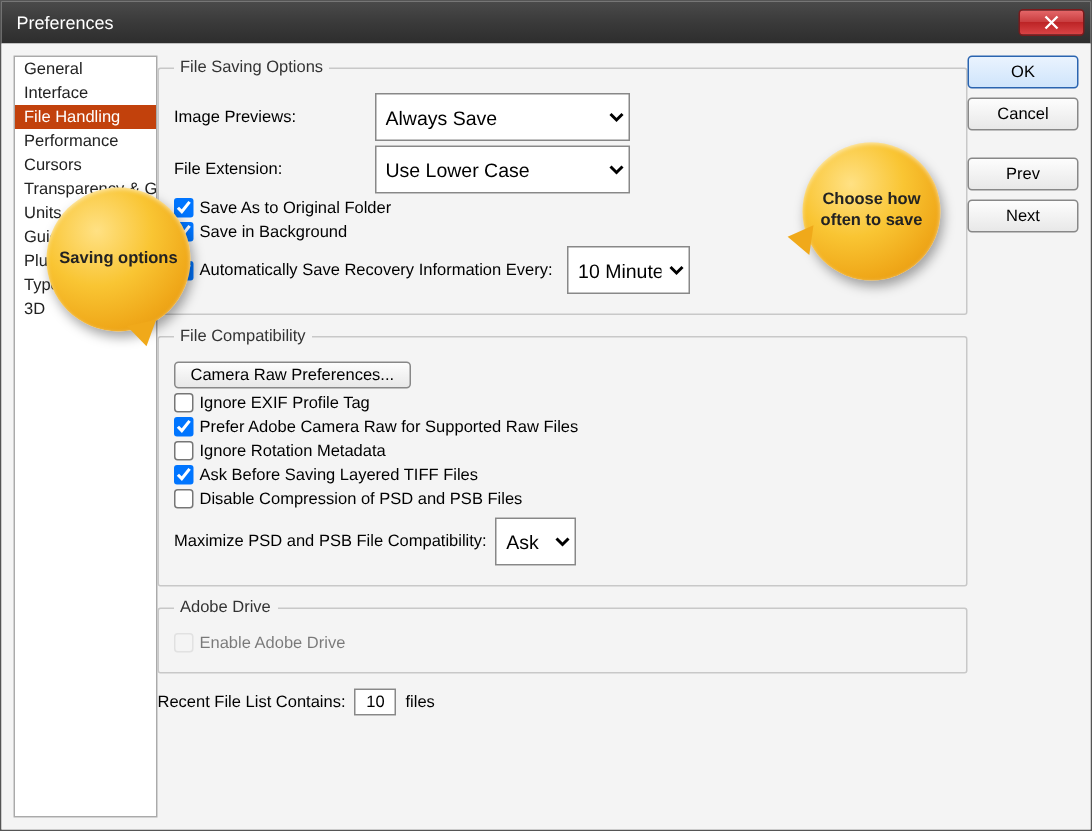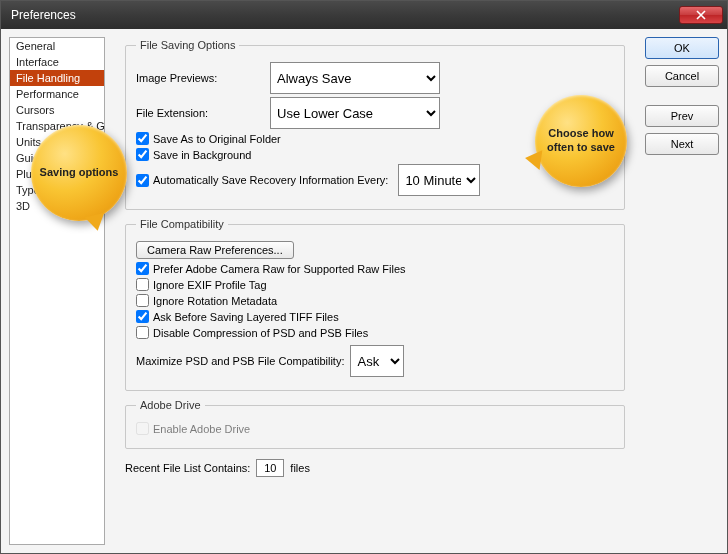--- a/index.html
+++ b/index.html
@@ -5,21 +5,21 @@
 * { box-sizing: border-box; margin: 0; padding: 0; }
 body { font-family: "Segoe UI", Tahoma, sans-serif; font-size: 11px; color: #000; background: #fff; }
 
 .window { width: 728px; height: 554px; display: flex; flex-direction: column; border: 1px solid #555; background: #f0f0f0; position: relative; }
 
 .titlebar { height: 28px; background: linear-gradient(to bottom, #4a4a4a 0%, #3a3a3a 50%, #2d2d2d 100%); display: flex; align-items: center; padding: 0 4px; }
 .titlebar-text { color: #fff; font-size: 12px; padding-left: 6px; }
 .titlebar-close { margin-left: auto; width: 44px; height: 18px; background: linear-gradient(to bottom, #e46769 0%, #c83c3e 49%, #bd2426 50%, #d94446 100%); border: 1px solid #7a1a1c; border-radius: 3px; display: flex; align-items: center; justify-content: center; color: #fff; font-size: 10px; cursor: pointer; }
 .titlebar-close svg { width: 10px; height: 10px; }
 
-.body { flex: 1; display: flex; padding: 8px; gap: 20px; background: #f4f4f4; }
+.body { flex: 1; display: flex; padding: 8px; gap: 0; background: #f4f4f4; }
 
 .sidebar { width: 96px; background: #fff; border: 1px solid #aaa; display: flex; flex-direction: column; position: relative; }
 .sidebar-item { padding: 2px 6px; font-size: 11px; color: #222; cursor: pointer; white-space: nowrap; overflow: hidden; }
 .sidebar-item.selected { background: #c2410c; color: #fff; }
 
 .main { flex: 1; display: flex; flex-direction: column; gap: 4px; }
 
 .rightbtns { width: 74px; display: flex; flex-direction: column; gap: 6px; }
 .btn { background: linear-gradient(to bottom, #fdfdfd, #e8e8e8); border: 1px solid #888; border-radius: 3px; height: 22px; font-size: 11px; cursor: pointer; }
 .btn.primary { border: 1px solid #2a64b0; background: linear-gradient(to bottom, #eaf3fe, #cfe4fb); }
@@ -113,26 +113,26 @@
       </fieldset>
 
       <fieldset>
         <legend>File Compatibility</legend>
 
         <div class="row">
           <button class="smallbtn">Camera Raw Preferences...</button>
         </div>
 
         <div class="chk">
+          <input type="checkbox" style="">
+          <label>Ignore EXIF Profile Tag</label>
+        </div>
+        <div class="chk">
           <input type="checkbox" checked="" style="">
           <label>Prefer Adobe Camera Raw for Supported Raw Files</label>
-        </div>
-        <div class="chk">
-          <input type="checkbox" style="">
-          <label>Ignore EXIF Profile Tag</label>
         </div>
         <div class="chk">
           <input type="checkbox" style="">
           <label>Ignore Rotation Metadata</label>
         </div>
         <div class="chk">
           <input type="checkbox" checked="" style="">
           <label>Ask Before Saving Layered TIFF Files</label>
         </div>
         <div class="chk">

